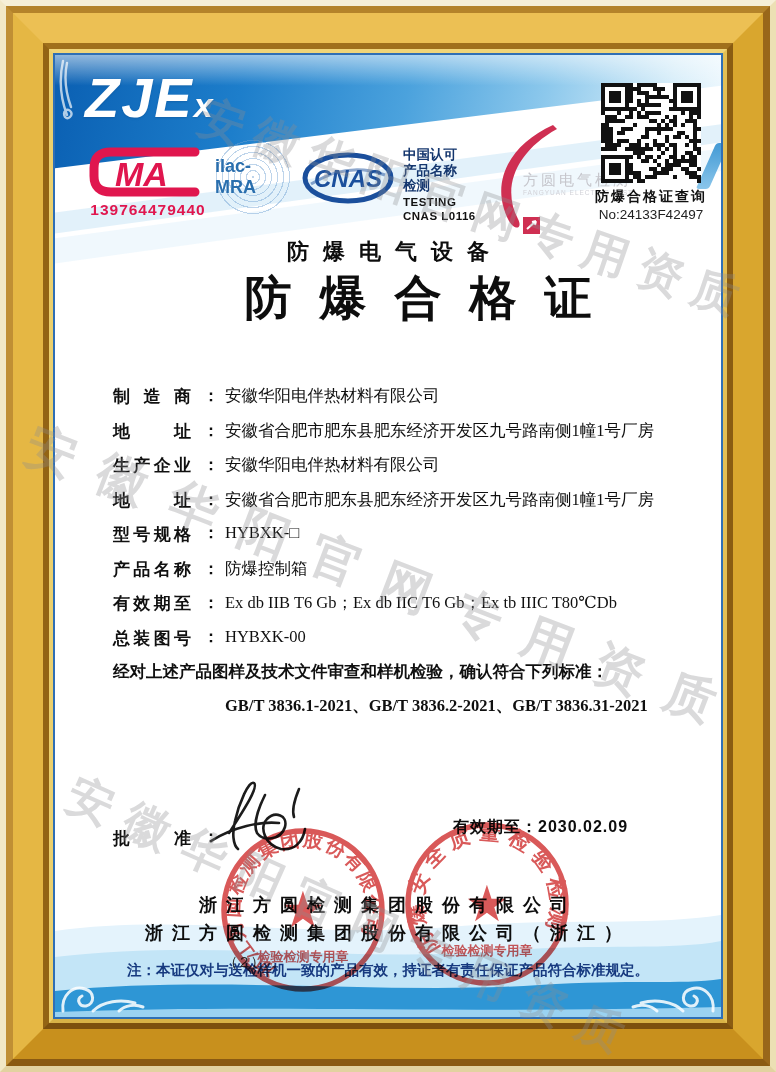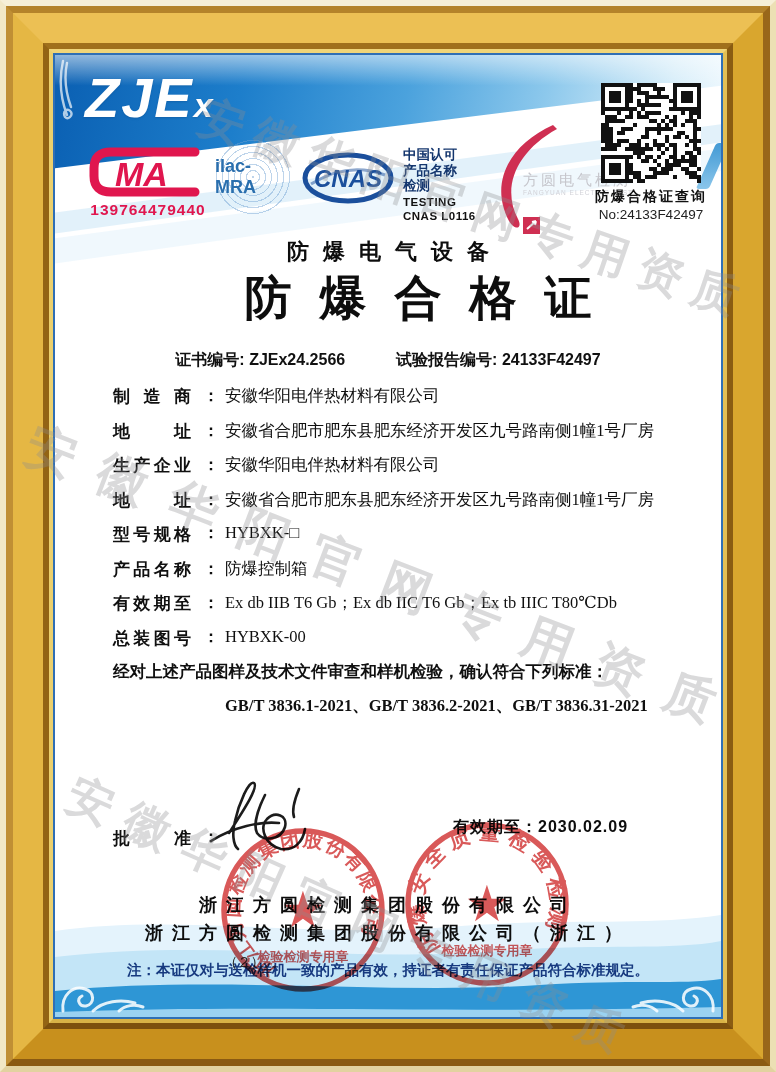--- a/index.html
+++ b/index.html
@@ -484,27 +484,20 @@
                     <i style="left:36px;top:96px"></i>
                     <i style="left:40px;top:96px"></i>
                     <i style="left:96px;top:96px"></i>
                   </div>
     <div class="qr-caption">防爆合格证查询</div>
     <div class="qr-num">No:24133F42497</div>
   </div>
 
   <div class="subtitle">防爆电气设备</div>
   <div class="main-title">防爆合格证</div>
-  <div class="cert-line">
-    <span>证书编号:</span>
-    <span>ZJEx24.2566</span>
-    <span class="gap"></span>
-    <span>试验报告编号:</span>
-    <span>24133F42497</span>
-  </div>
 
   <div class="fields">
     <div class="frow"><span class="flabel">制造商</span><span class="fcolon">：</span><span class="fval">安徽华阳电伴热材料有限公司</span></div>
     <div class="frow"><span class="flabel">地址</span><span class="fcolon">：</span><span class="fval">安徽省合肥市肥东县肥东经济开发区九号路南侧1幢1号厂房</span></div>
     <div class="frow"><span class="flabel">生产企业</span><span class="fcolon">：</span><span class="fval">安徽华阳电伴热材料有限公司</span></div>
     <div class="frow"><span class="flabel">地址</span><span class="fcolon">：</span><span class="fval">安徽省合肥市肥东县肥东经济开发区九号路南侧1幢1号厂房</span></div>
     <div class="frow"><span class="flabel">型号规格</span><span class="fcolon">：</span><span class="fval">HYBXK-□</span></div>
     <div class="frow"><span class="flabel">产品名称</span><span class="fcolon">：</span><span class="fval">防爆控制箱</span></div>
     <div class="frow"><span class="flabel">有效期至</span><span class="fcolon">：</span><span class="fval">Ex db IIB T6 Gb；Ex db IIC T6 Gb；Ex tb IIIC T80℃Db</span></div>
     <div class="frow"><span class="flabel">总装图号</span><span class="fcolon">：</span><span class="fval">HYBXK-00</span></div>

